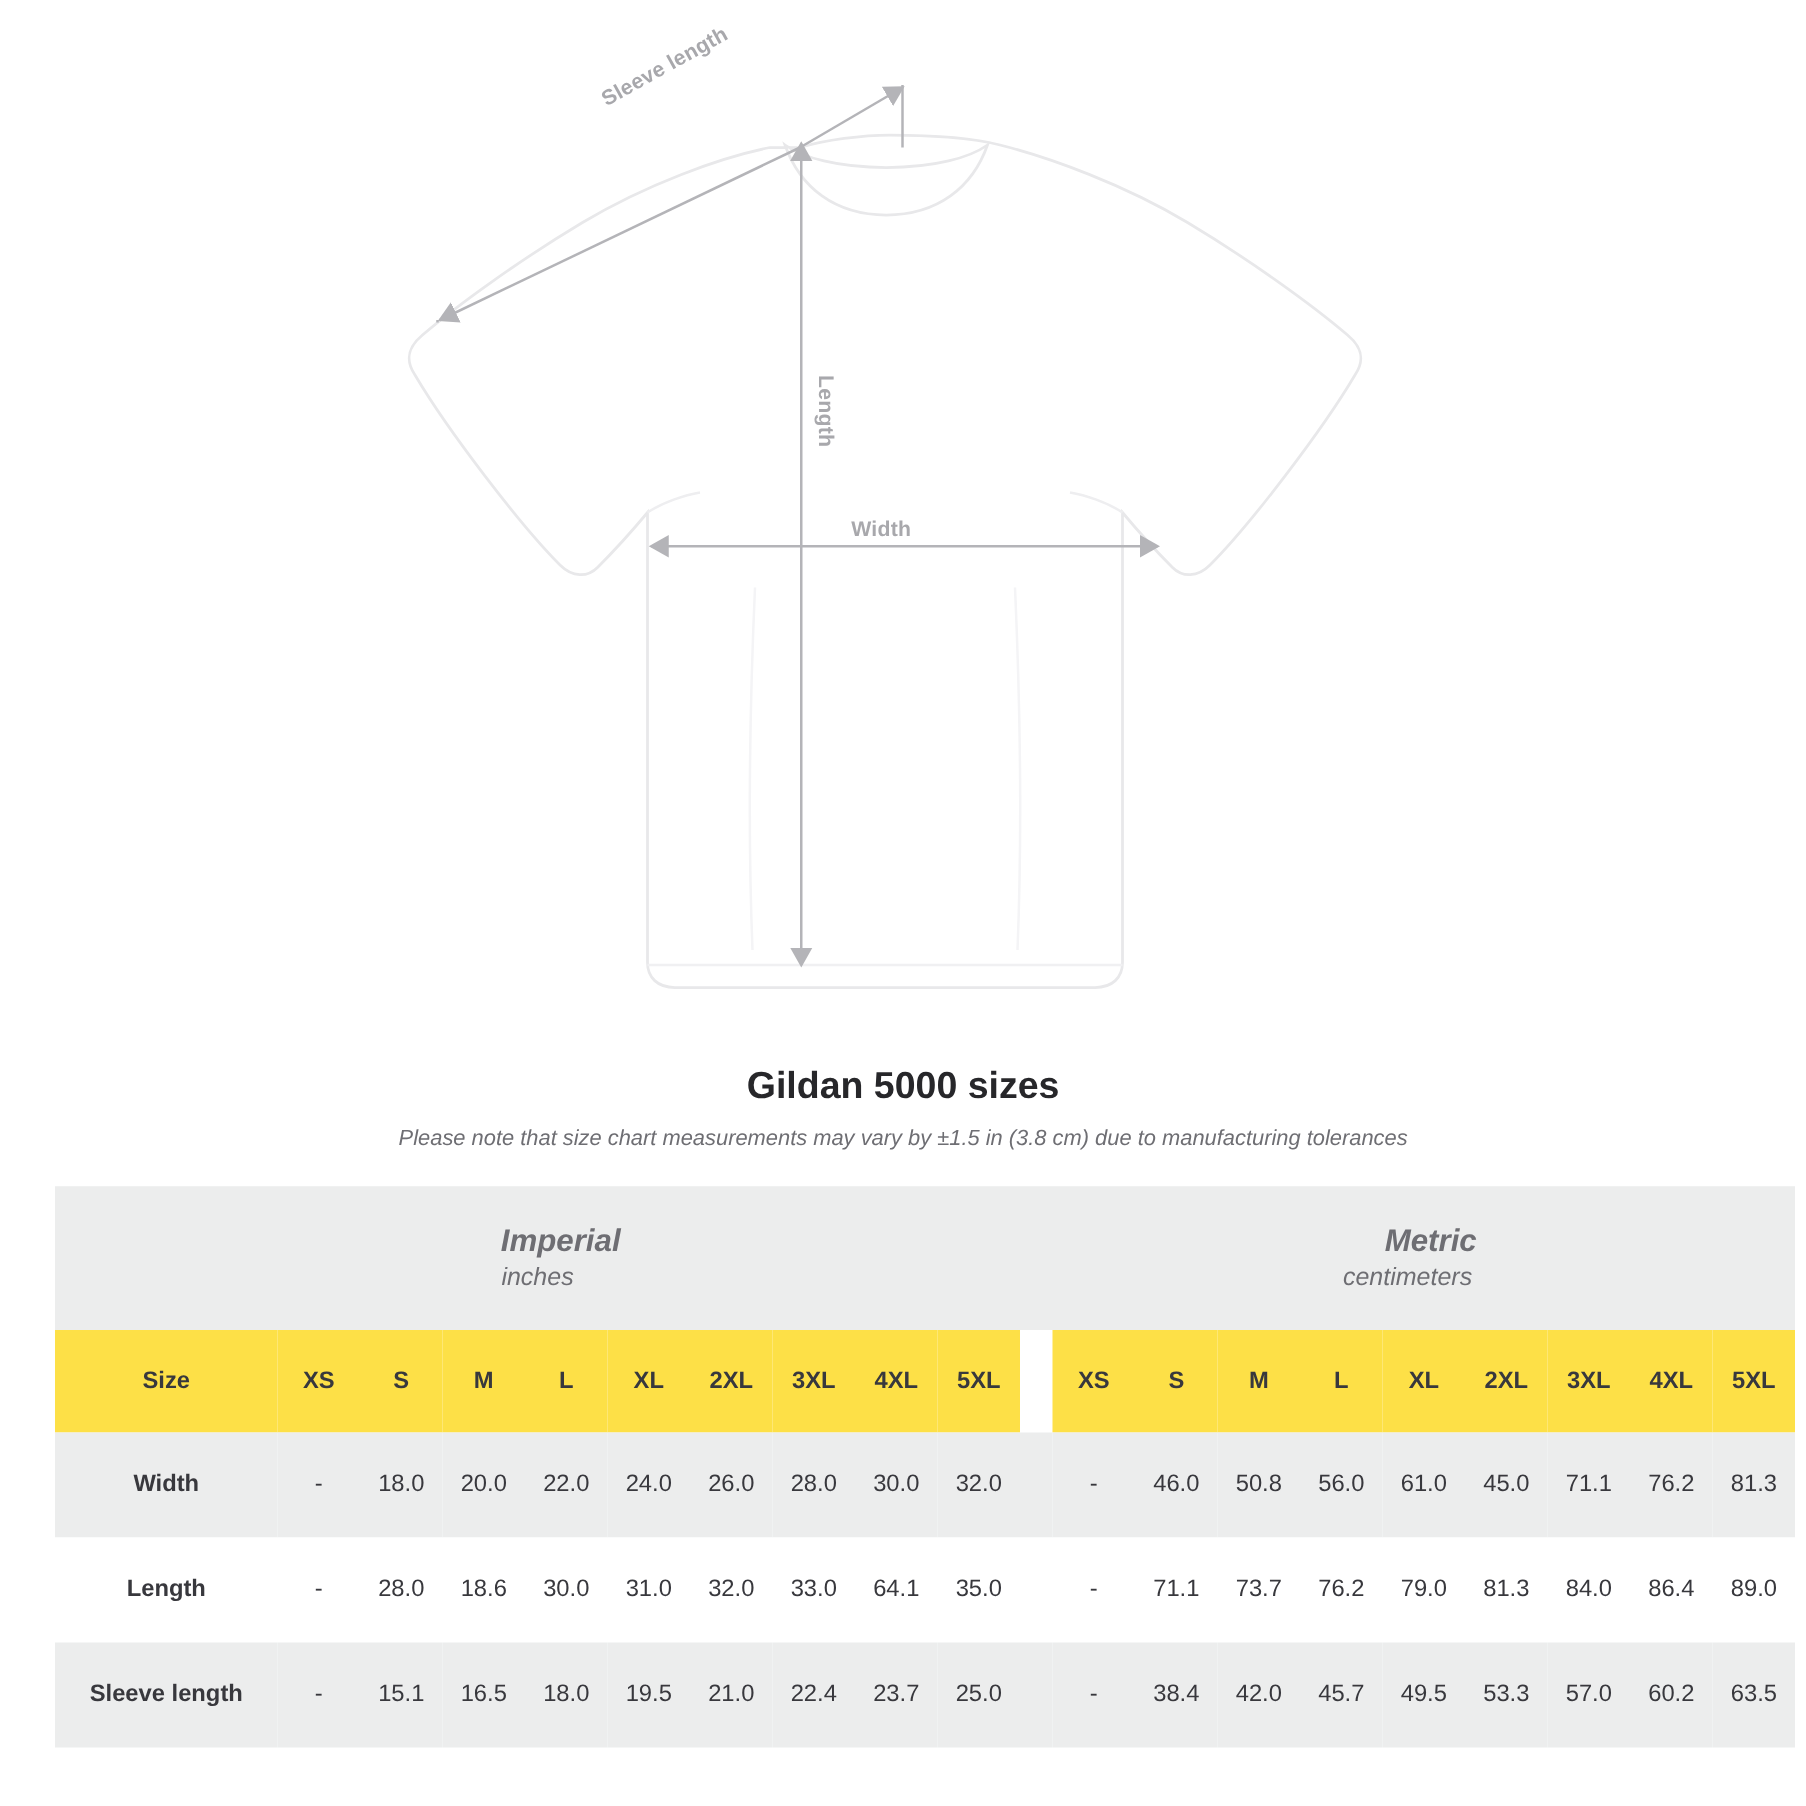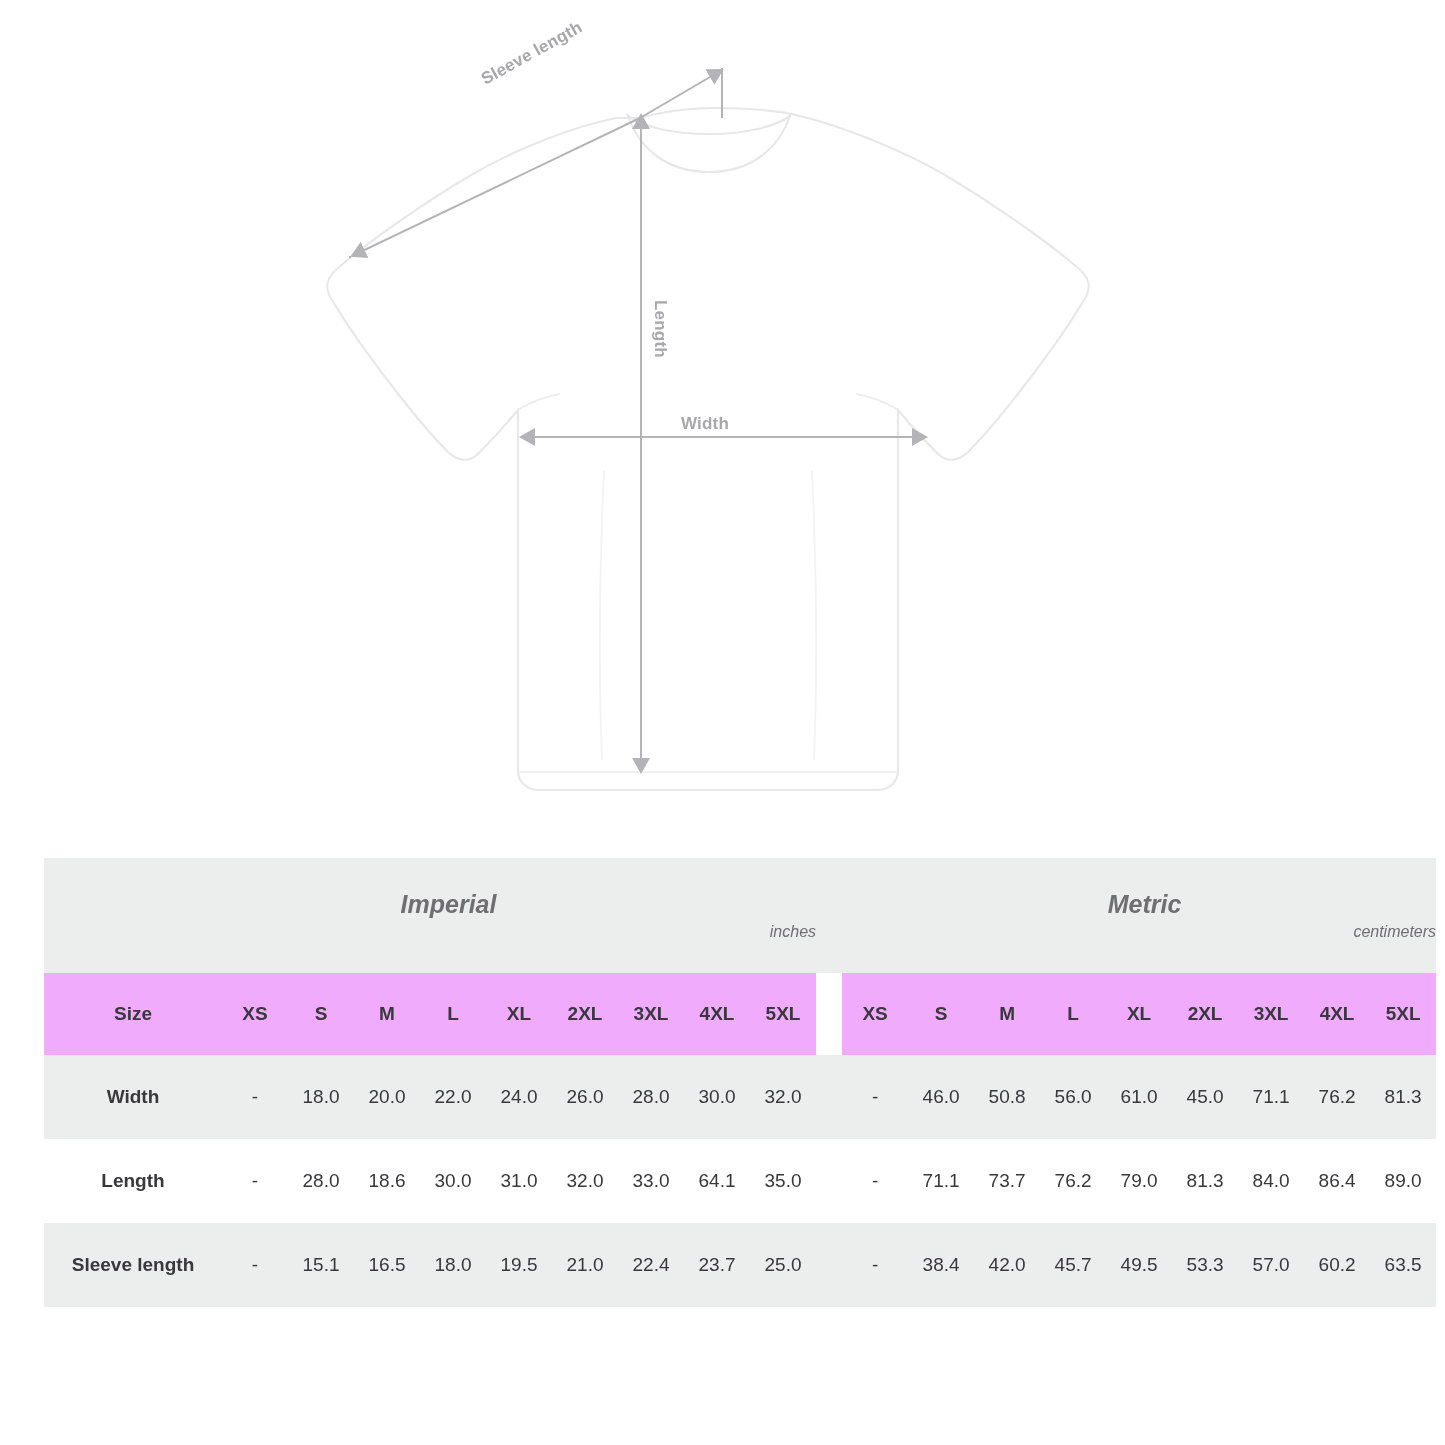--- a/index.html
+++ b/index.html
@@ -94,30 +94,29 @@
   }
   .unit-name {
     font-size: 25px;
     font-style: italic;
     font-weight: bold;
     color: #6e6e73;
     line-height: 1.15;
     margin-left: 37px;
   }
   .unit-sub {
-    font-size: 16px;
+    font-size: 20px;
     font-style: italic;
     color: #6e6e73;
     margin-top: 4px;
-    text-align: right;
   }
 
   .head-row td {
     height: 82px;
-    background: #f0abfc;
+    background: #fde047;
     font-size: 19px;
     color: #38383d;
     font-weight: bold;
   }
   .head-row td.size-head {
     font-size: 19px;
   }
   .head-row td.gap-col { background: #ffffff; }
 
   .data-row td {
@@ -205,20 +204,24 @@
       <g stroke="#b4b4b8" stroke-width="2" fill="none">
         <line x1="521" y1="437" x2="926" y2="437" marker-start="url(#arrTail)" marker-end="url(#arrHead)"></line>
       </g>
     </svg>
 
     <div class="dim-label" id="label-sleeve">Sleeve length</div>
     <div class="dim-label" id="label-length">Length</div>
     <div class="dim-label" id="label-width">Width</div>
   </div>
 
+  <div id="title-block">
+    <h1 id="chart-title">Gildan 5000 sizes</h1>
+    <p id="chart-note">Please note that size chart measurements may vary by ±1.5 in (3.8 cm) due to manufacturing tolerances</p>
+  </div>
 
   <div id="table-wrap">
     <table>
       <colgroup>
         <col class="first-col">
         <col class="val-col">
           <col class="val-col">
           <col class="val-col">
           <col class="val-col">
         <col class="val-col">

